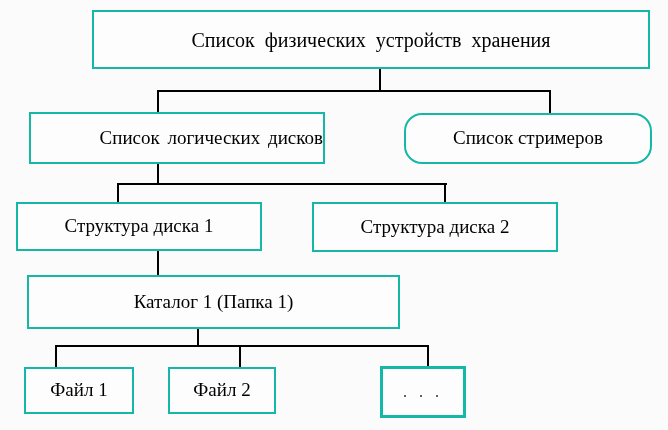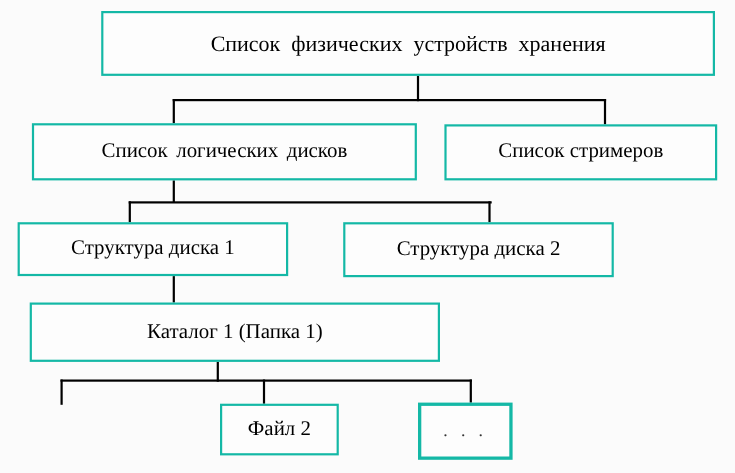--- a/index.html
+++ b/index.html
@@ -29,27 +29,27 @@
     line-height: 1.1;
     white-space: nowrap;
   }
   .line {
     position: absolute;
     background: #000;
   }
 
   
   #n-physical   { left: 92px;  top: 10px;  width: 558px; height: 59px; font-size: 20px; word-spacing: 5px; }
-  #n-logical    { left: 29px;  top: 112px; width: 350px; height: 52px; word-spacing: 3px; }
-  #n-streamers  { left: 404px; top: 113px; width: 248px; height: 51px; }
+  #n-logical    { left: 29px;  top: 112px; width: 296px; height: 52px; word-spacing: 3px; justify-content: flex-end; }
+  #n-streamers  { left: 404px; top: 113px; width: 248px; height: 51px; border-radius: 18px; }
   #n-disk1      { left: 16px;  top: 202px; width: 246px; height: 49px; }
   #n-disk2      { left: 312px; top: 202px; width: 246px; height: 50px; }
   #n-catalog    { left: 27px;  top: 275px; width: 373px; height: 54px; }
   #n-file1      { left: 24px;  top: 367px; width: 110px; height: 47px; }
-  #n-file2      { left: 200px; top: 367px; width: 108px; height: 47px; align-items: center; }
+  #n-file2      { left: 168px; top: 367px; width: 108px; height: 47px; align-items: center; }
   #n-dots       { left: 380px; top: 366px; width: 86px;  height: 52px; border-width: 3px; font-size: 16px; letter-spacing: 4px; color: #333; }
 
   
   #c-v1  { left: 379px; top: 68px;  width: 2px;   height: 24px; }
   #c-h1  { left: 157px; top: 90px;  width: 394px; height: 2px;  }
   #c-v2  { left: 157px; top: 90px;  width: 2px;   height: 23px; }
   #c-v3  { left: 549px; top: 90px;  width: 2px;   height: 24px; }
   #c-v4  { left: 157px; top: 163px; width: 2px;   height: 21px; }
   #c-h2  { left: 117px; top: 183px; width: 330px; height: 2px;  }
   #c-v5  { left: 117px; top: 183px; width: 2px;   height: 20px; }
@@ -98,20 +98,23 @@
   </div>
 
   <div class="node" id="n-disk2">
     <span>Структура диска 2</span>
   </div>
 
   <div class="node" id="n-catalog">
     <span>Каталог 1 (Папка 1)</span>
   </div>
 
+  <div class="node" id="n-file1">
+    <span>Файл 1</span>
+  </div>
 
   <div class="node" id="n-file2">
     <span>Файл 2</span>
   </div>
 
   <div class="node" id="n-dots">
     <span>. . .</span>
   </div>
 
 </div>

